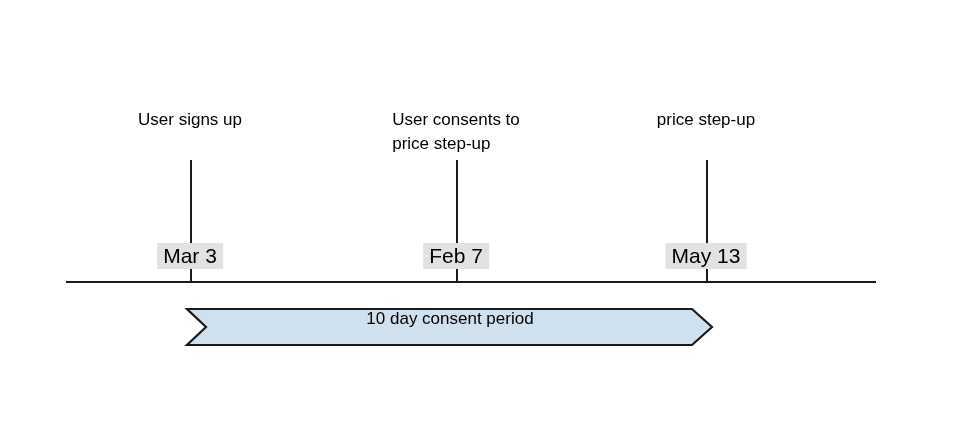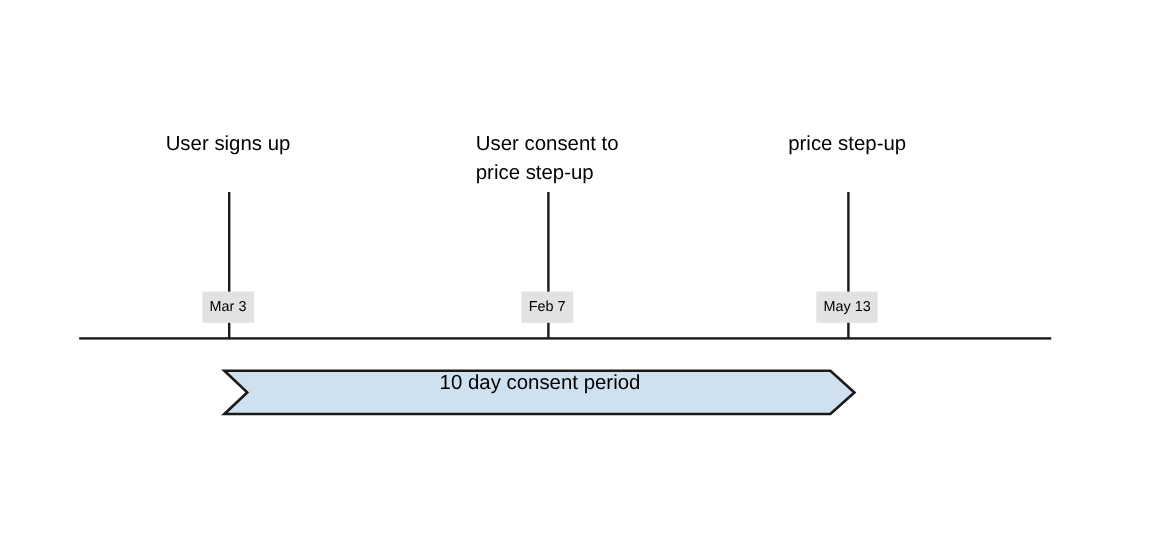--- a/index.html
+++ b/index.html
@@ -60,21 +60,21 @@
     width: 0;
     height: 122px;
     border-left: 2px solid #1a1a1a;
   }
 
   .event-date {
     position: absolute;
     left: 50%;
     transform: translateX(-50%);
     top: 243px;
-    font-size: 12px;
+    font-size: 21px;
     line-height: 23px;
     padding: 1px 6px 2px 6px;
     background: #e2e2e2;
     color: #000000;
     white-space: nowrap;
   }
 
   
   .period-banner {
     position: absolute;
@@ -115,21 +115,21 @@
     <div class="event-label">
       <span>User signs up</span>
       
     </div>
     <div class="event-tick"></div>
     <div class="event-date">Mar 3</div>
   </div>
 
   <div class="event-marker" style="left:456px;">
     <div class="event-label">
-      <span>User consent to</span>
+      <span>User consents to</span>
       <span class="line2">price step-up</span>
     </div>
     <div class="event-tick"></div>
     <div class="event-date">Feb 7</div>
   </div>
 
   <div class="event-marker" style="left:706px;">
     <div class="event-label">
       <span class="line2">price step-up</span>
     </div>

